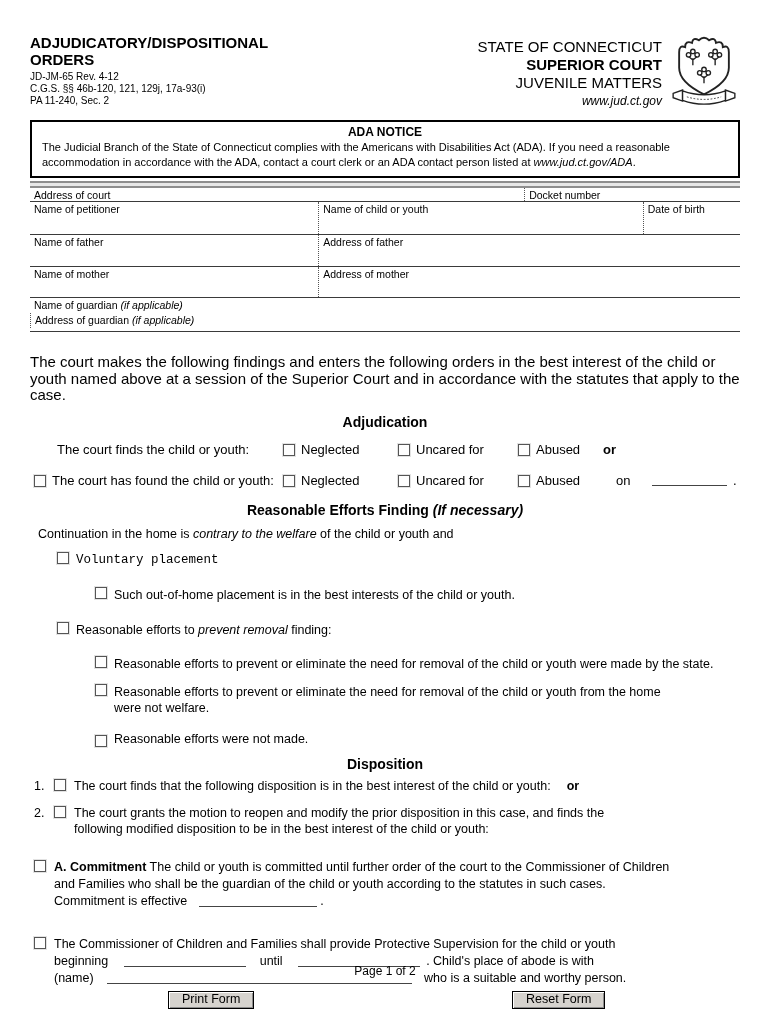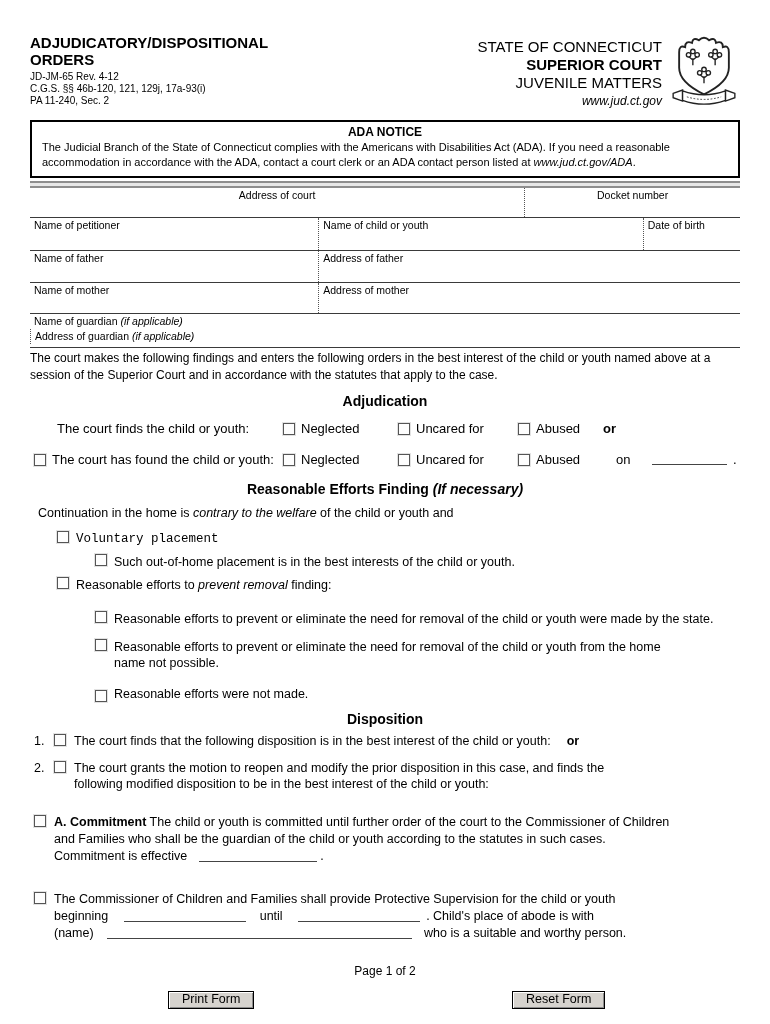--- a/index.html
+++ b/index.html
@@ -29,45 +29,45 @@
 
   .band { margin-top:3px; height:7px; background:#e8e8e8;
           border-top:2px solid #8e8e8e; border-bottom:2px solid #8e8e8e; }
 
   
   .itable { border-bottom:1px solid #3a3a3a; }
   .irow { display:flex; border-bottom:1px solid #3a3a3a; }
   .irow:last-child { border-bottom:none; }
   .icell { border-left:1px dotted #555; padding:1px 4px; font-size:10.5px; line-height:13px; }
   .icell:first-child { border-left:none; }
-  .r1 { height:30px;text-align:center; } .r2 { height:33px; } .r3 { height:32px; } .r4 { height:31px; } .r5 { height:33px;flex-direction:column; }
+  .r1 { height:14px; } .r2 { height:33px; } .r3 { height:32px; } .r4 { height:31px; } .r5 { height:33px;flex-direction:column; }
   .w70 { width:69.6%; } .w30 { width:30.4%; }
   .w40 { width:40.6%; } .w46 { width:45.7%; } .w14 { width:13.7%; }
   .w60 { width:59.4%; }
 
-  .intro { font-size:12px; line-height:16.5px; margin-top:2px; }
+  .intro { font-size:15px; line-height:16.5px; margin-top:22px; }
 
   .sect { font-size:14px; font-weight:bold; line-height:18px;text-align:center; }
   .h-adj { margin-top:9px; }
   .h-re  { margin-top:8px; }
   .h-disp{ margin-top:8px; }
 
   .cb { display:inline-block; width:12px; height:12px; border:1px solid #555;
         background:#fdfdfd; box-shadow:0 0 0 1px #e2e2e2; vertical-align:-2px; flex:0 0 auto; }
   .blank { display:inline-block; border-bottom:1px solid #444; height:13px; vertical-align:-2px; }
 
   .adjrow { position:relative; height:20px; margin-top:11px; font-size:13px; }
   .at { position:absolute; top:0; white-space:nowrap; }
   .at .cb { margin-right:6px; }
 
   .line { font-size:12.5px; line-height:16px; }
   .re-intro { margin:7px 0 0 8px; }
   .ind1 { margin-left:27px; display:flex; gap:7px; align-items:flex-start; }
   .ind2 { margin-left:65px; display:flex; gap:7px; align-items:flex-start; }
-  .mt10 { margin-top:10px;font-family:Liberation Mono, monospace; } .mt13 { margin-top:7px; }
+  .mt10 { margin-top:10px;font-family:Liberation Mono, monospace; } .mt13 { margin-top:19px; }
   .mt18 { margin-top:18px; } .mt12 { margin-top:12px; } .mt15 { margin-top:15px;align-items:flex-end; }
   .wrap2 { line-height:16px; }
   .wrap2 span { display:block; }
 
   .d-item { display:flex; gap:8px; align-items:flex-start; font-size:12.5px; line-height:17px; margin-left:4px; }
   .d-num { width:12px; flex:0 0 auto; }
   .d-item .cb { margin-top:1px; }
   .or-gap { margin-left:16px; }
   .abtext { line-height:17px; }
   .abtext .row { display:block; }
@@ -207,21 +207,21 @@
 
     <div class="line ind2 mt18">
       <span class="cb"></span>
       <span>Reasonable efforts to prevent or eliminate the need for removal of the child or youth were made by the state.</span>
     </div>
 
     <div class="line ind2 mt12">
       <span class="cb"></span>
       <span class="wrap2">
           <span>Reasonable efforts to prevent or eliminate the need for removal of the child or youth from the home</span>
-          <span>name not possible.</span>
+          <span>were not welfare.</span>
         </span>
     </div>
 
     <div class="line ind2 mt15">
       <span class="cb"></span>
       <span>Reasonable efforts were not made.</span>
     </div>
 
     <div class="sect h-disp">Disposition</div>
 

